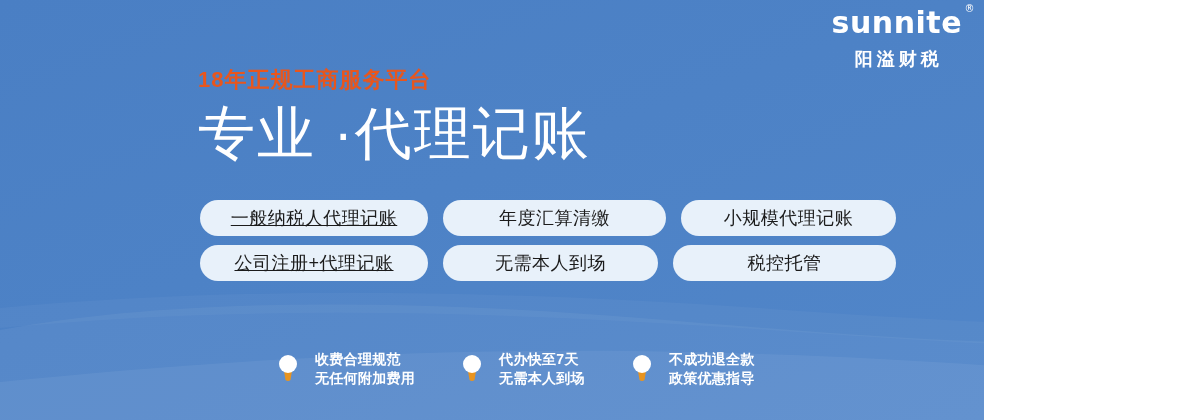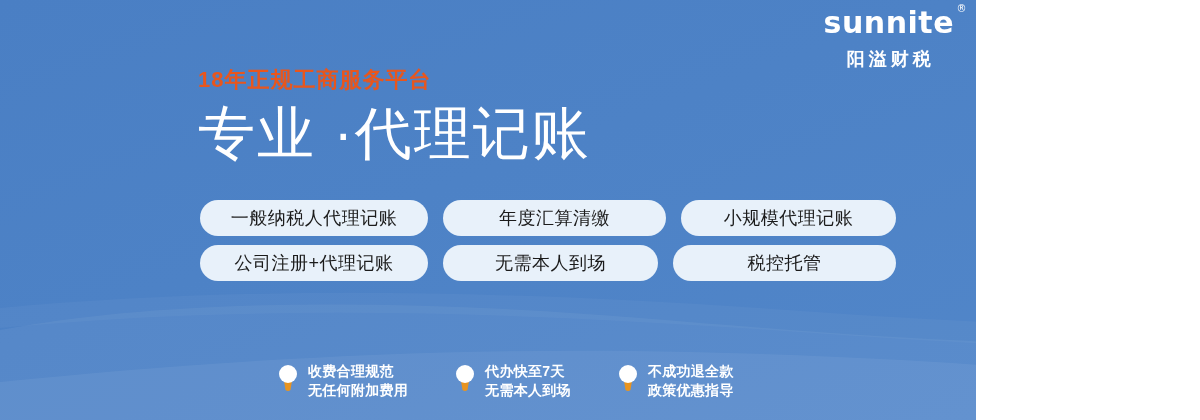--- a/index.html
+++ b/index.html
@@ -7,20 +7,21 @@
     padding: 0;
     background: #ffffff;
   }
   #banner {
     position: relative;
     width: 976px;
     height: 420px;
     overflow: hidden;
     background: linear-gradient(160deg, #4a7fc4 0%, #4d82c6 45%, #5186c9 100%);
     font-family: "Liberation Sans", "DejaVu Sans", sans-serif;
+    padding-left: 8px;
     -webkit-font-smoothing: antialiased;
   }
 
   
   .waves {
     position: absolute;
     left: 0;
     top: 0;
     width: 1200px;
     height: 420px;
@@ -107,38 +108,37 @@
     font-size: 18px;
     font-weight: 400;
     display: flex;
     align-items: center;
     justify-content: center;
     box-sizing: border-box;
     padding: 0 14px;
     white-space: nowrap;
     letter-spacing: 0.5px;
   }
-  .pill.w1 { width: 228px; }
+  .pill.w1 { width: 228px; text-decoration: underline; }
   .pill.w2 { width: 215px; }
   .pill.w3 { width: 223px; }
 
   
   .features {
     position: absolute;
     left: 275px;
     top: 350px;
     display: flex;
     align-items: flex-start;
     gap: 44px;
   }
   .feature {
     display: flex;
-    align-items: flex-start;
-    gap: 7px;
-    margin-top: 12px;
+    align-items: center;
+    gap: 14px;
   }
   .feature-icon {
     flex: 0 0 auto;
     width: 26px;
     height: 34px;
   }
   .feature-text {
     line-height: 1.35;
   }
   .feature-text div {

